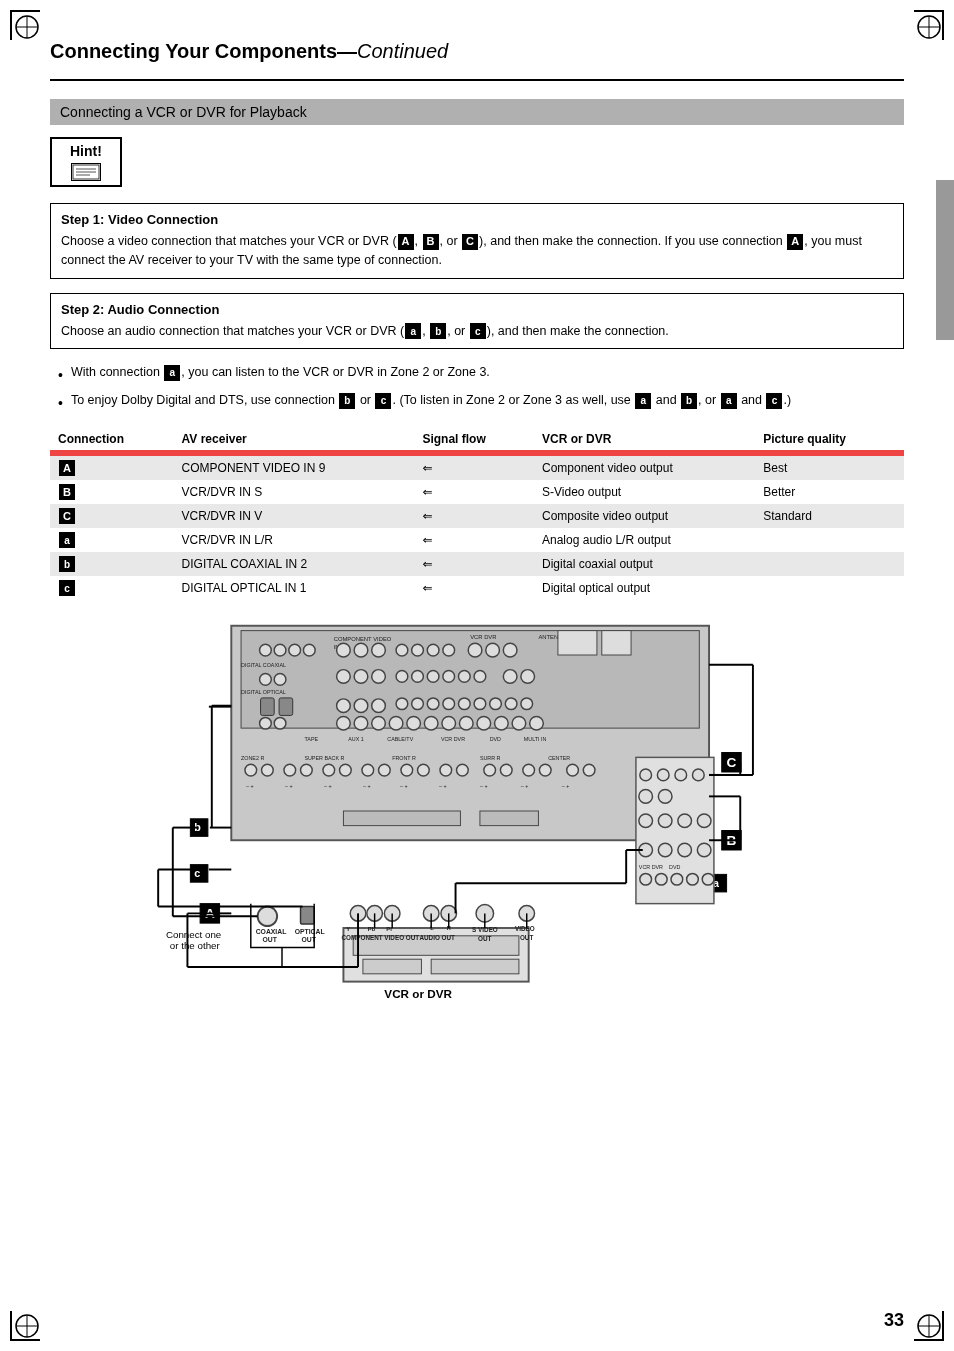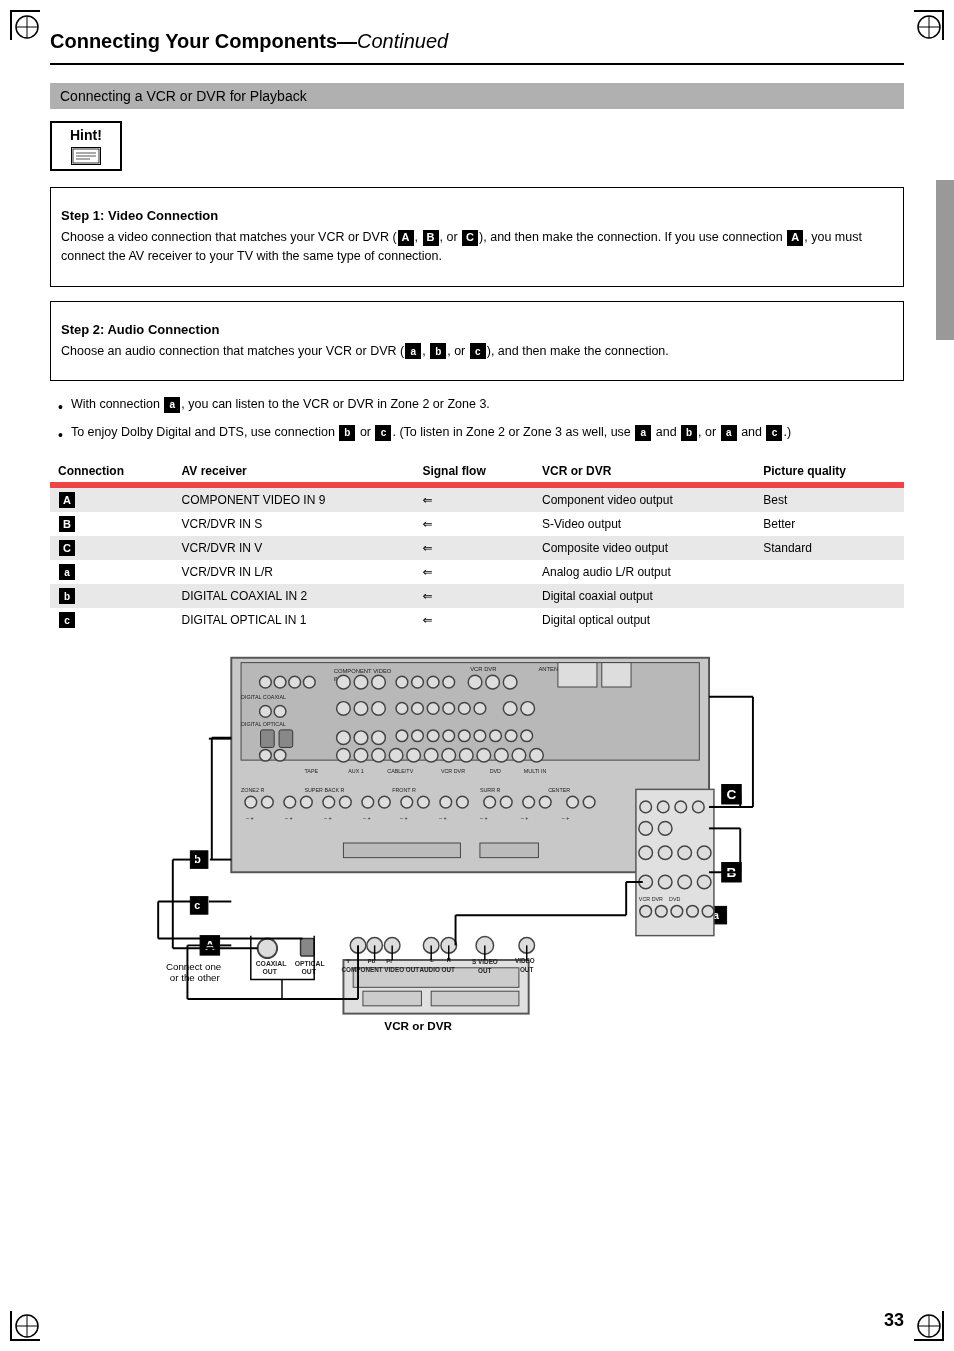--- a/index.html
+++ b/index.html
@@ -34,23 +34,23 @@
     .corner-mark.tl { border-top: 2px solid #000; border-left: 2px solid #000; }
     .corner-mark.tr { border-top: 2px solid #000; border-right: 2px solid #000; }
     .corner-mark.bl { border-bottom: 2px solid #000; border-left: 2px solid #000; }
     .corner-mark.br { border-bottom: 2px solid #000; border-right: 2px solid #000; }
 
     
     .main-title {
       font-size: 20px;
       font-weight: bold;
       border-bottom: 2px solid #000;
-      padding-bottom: 10px;
+      padding-bottom: 16px;
       margin-bottom: 18px;
-      margin-top: 0;
+      margin-top: 10px;
     }
     .main-title-italic {
       font-style: italic;
       font-weight: normal;
     }
 
     
     .section-header {
       background: #b0b0b0;
       padding: 5px 10px;
@@ -89,21 +89,21 @@
     }
     .hint-text {
       font-size: 12.5px;
       line-height: 1.5;
     }
 
     
     .step-box {
       border: 1px solid #000;
       margin-bottom: 14px;
-      padding: 20px 10px;
+      padding: 8px 10px;
     }
     .step-title {
       font-weight: bold;
       font-size: 13px;
       margin-bottom: 5px;
     }
     .step-text {
       font-size: 12.5px;
       line-height: 1.5;
     }

